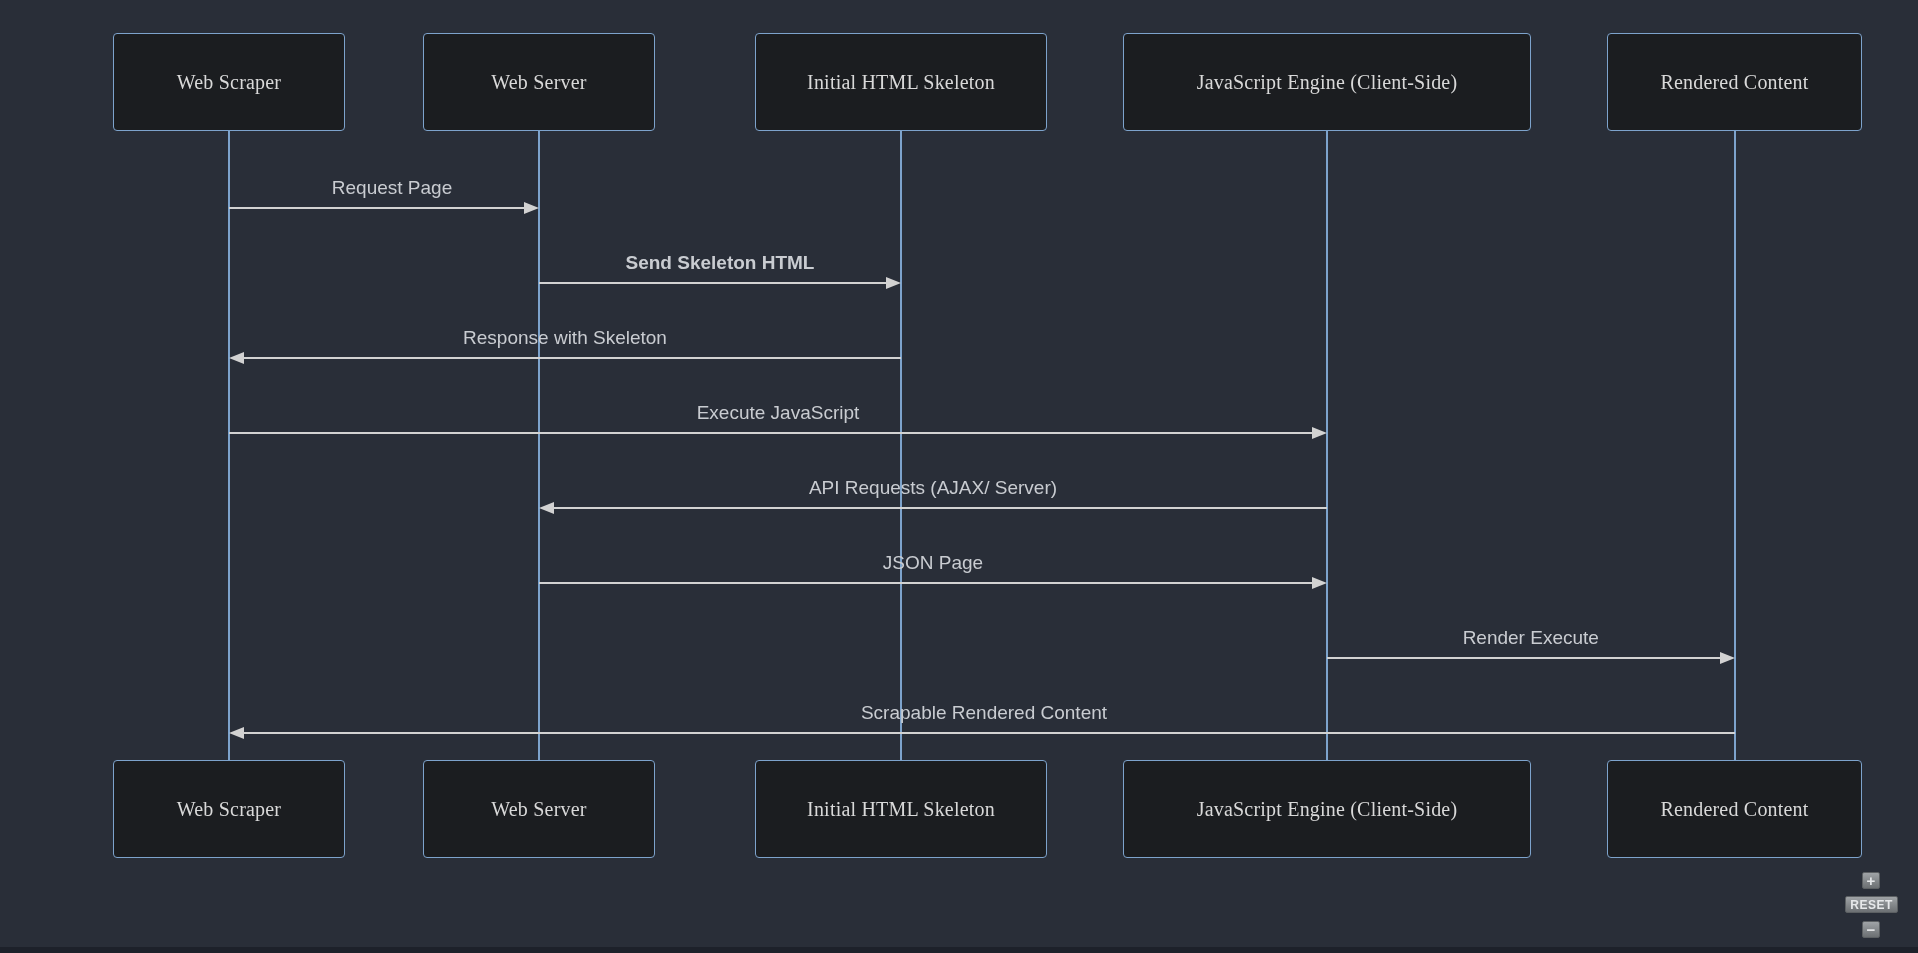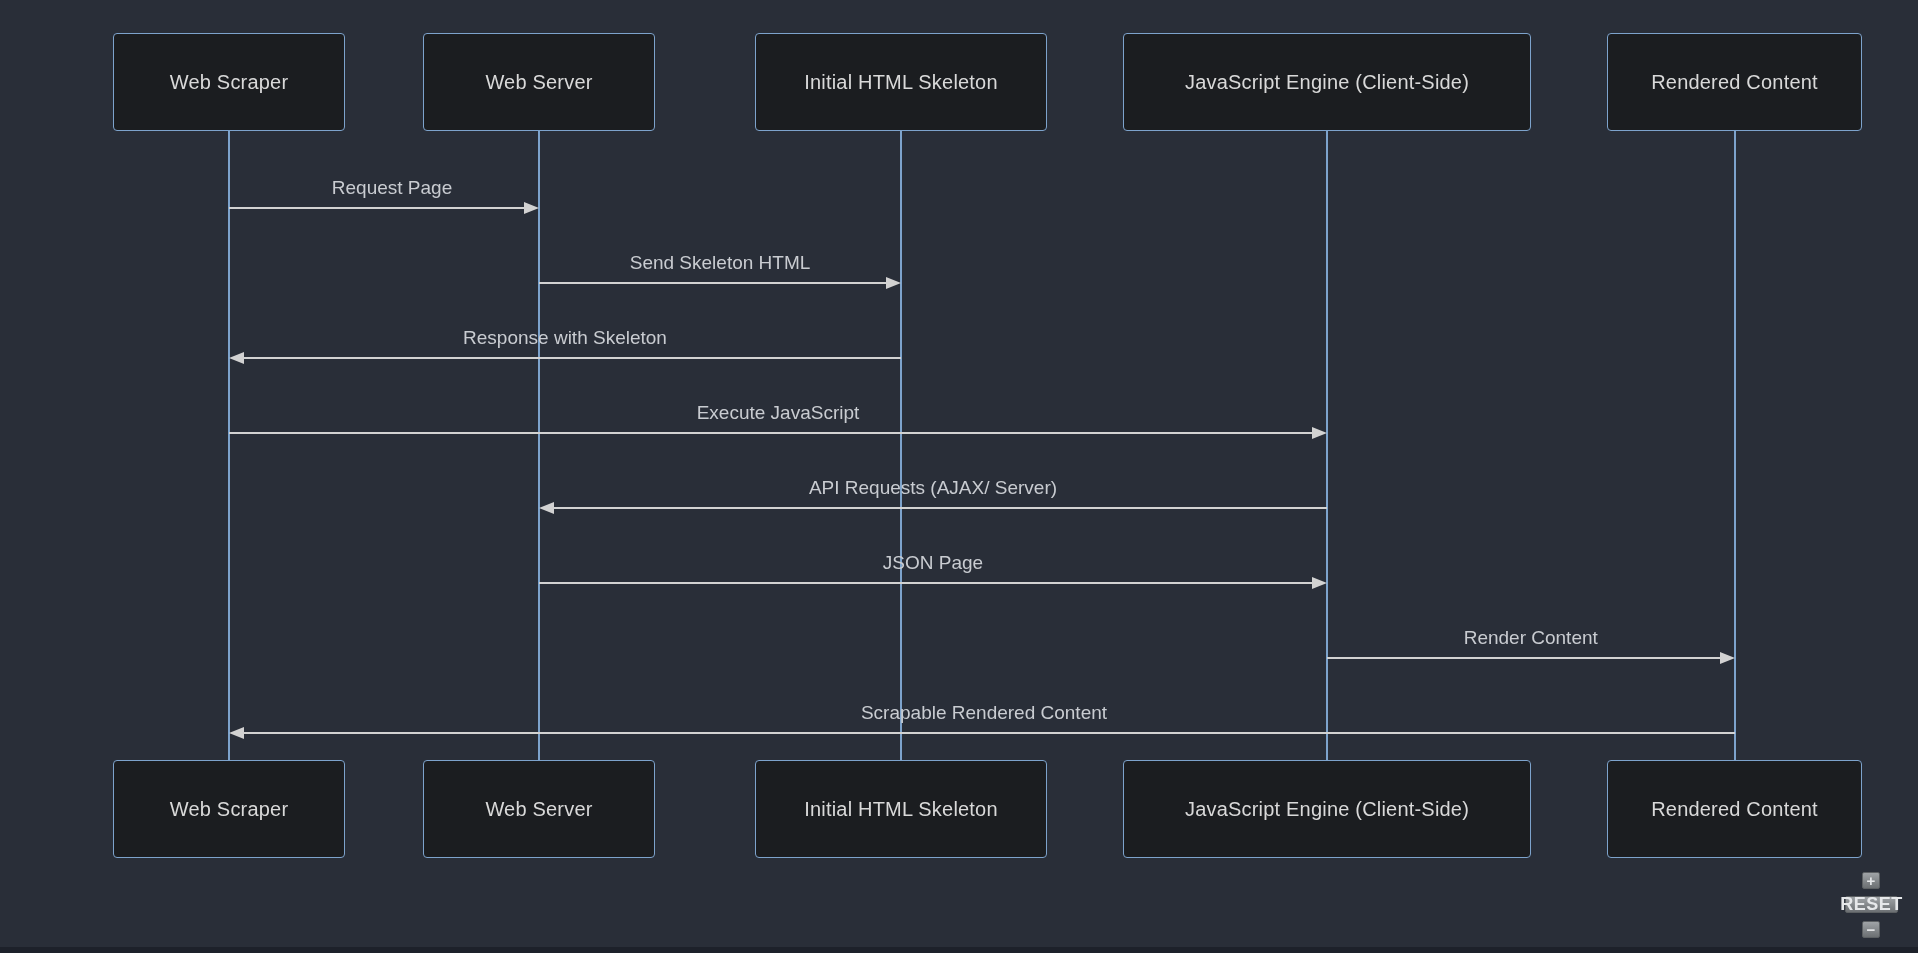--- a/index.html
+++ b/index.html
@@ -26,21 +26,21 @@
   .bottom-strip{
     position:absolute;left:0;bottom:0;width:100%;height:6px;
     background:var(--bg-bottom);
   }
   .actor-box{
     position:absolute;
     box-sizing:border-box;
     background:var(--actor-fill);
     border:1.5px solid var(--actor-border);
     border-radius:4px;
-    display:flex;align-items:center;justify-content:center;
+    display:flex;align-items:center;justify-content:center;font-family:Liberation Serif, serif;
   }
   .actor-label{
     color:var(--actor-text);
     font-size:20px;
     letter-spacing:.2px;
     white-space:nowrap;
   }
   .lifeline{
     position:absolute;
     width:2px;
@@ -71,55 +71,55 @@
     box-sizing:border-box;
     display:flex;align-items:center;justify-content:center;
     background:linear-gradient(var(--btn-face-top), var(--btn-face-bottom));
     border:1px solid #5c6063;
     border-radius:2px;
     color:var(--btn-text);
     cursor:pointer;
     padding:0;
   }
   .zbtn.square{width:18px;height:17px;font-size:15px;font-weight:bold;line-height:1;}
-  .zbtn.wide{width:53px;height:17px;font-size:18px;font-weight:bold;letter-spacing:.5px;}
+  .zbtn.wide{width:53px;height:17px;font-size:12px;font-weight:bold;letter-spacing:.5px;}
 </style>
 </head>
 <body>
 
 <div class="stage">
   <div id="layer-lifelines">
       <div class="lifeline" style="left: 228px; top: 131px; height: 629px;"></div>
       <div class="lifeline" style="left: 538px; top: 131px; height: 629px;"></div>
       <div class="lifeline" style="left: 900px; top: 131px; height: 629px;"></div>
       <div class="lifeline" style="left: 1326px; top: 131px; height: 629px;"></div>
       <div class="lifeline" style="left: 1733.5px; top: 131px; height: 629px;"></div>
     </div>
   <div id="layer-messages">
       <div class="message-line" style="left: 229px; top: 207px; width: 297px;"></div>
       <div class="arrowhead right" style="left: 524px; top: 202px;"></div>
       <div class="message-label" style="left: 392px; top: 176px;">Request Page</div>
       <div class="message-line" style="left: 539px; top: 282px; width: 349px;"></div>
       <div class="arrowhead right" style="left: 886px; top: 277px;"></div>
-      <div class="message-label" style="left: 720px; top: 251px;">Send Skeleton HTML</div>
+      <div class="message-label" style="left: 720px; top: 251px; font-weight: bold;">Send Skeleton HTML</div>
       <div class="message-line" style="left: 242px; top: 357px; width: 659px;"></div>
       <div class="arrowhead left" style="left: 229px; top: 352px;"></div>
       <div class="message-label" style="left: 565px; top: 326px;">Response with Skeleton</div>
       <div class="message-line" style="left: 229px; top: 432px; width: 1085px;"></div>
       <div class="arrowhead right" style="left: 1312px; top: 427px;"></div>
       <div class="message-label" style="left: 778px; top: 401px;">Execute JavaScript</div>
       <div class="message-line" style="left: 552px; top: 507px; width: 775px;"></div>
       <div class="arrowhead left" style="left: 539px; top: 502px;"></div>
       <div class="message-label" style="left: 933px; top: 476px;">API Requests (AJAX/ Server)</div>
       <div class="message-line" style="left: 539px; top: 582px; width: 775px;"></div>
       <div class="arrowhead right" style="left: 1312px; top: 577px;"></div>
       <div class="message-label" style="left: 933px; top: 551px;">JSON Page</div>
       <div class="message-line" style="left: 1327px; top: 657px; width: 394.5px;"></div>
       <div class="arrowhead right" style="left: 1719.5px; top: 652px;"></div>
-      <div class="message-label" style="left: 1530.75px; top: 626px;">Render Content</div>
+      <div class="message-label" style="left: 1530.75px; top: 626px;">Render Execute</div>
       <div class="message-line" style="left: 242px; top: 732px; width: 1492.5px;"></div>
       <div class="arrowhead left" style="left: 229px; top: 727px;"></div>
       <div class="message-label" style="left: 984px; top: 701px;">Scrapable Rendered Content</div>
     </div>
   <div id="layer-actors">
       <div class="actor-box" style="left: 113px; top: 33px; width: 232px; height: 98px;">
         <span class="actor-label">Web Scraper</span>
       </div>
       <div class="actor-box" style="left: 113px; top: 760px; width: 232px; height: 98px;">
         <span class="actor-label">Web Scraper</span>

